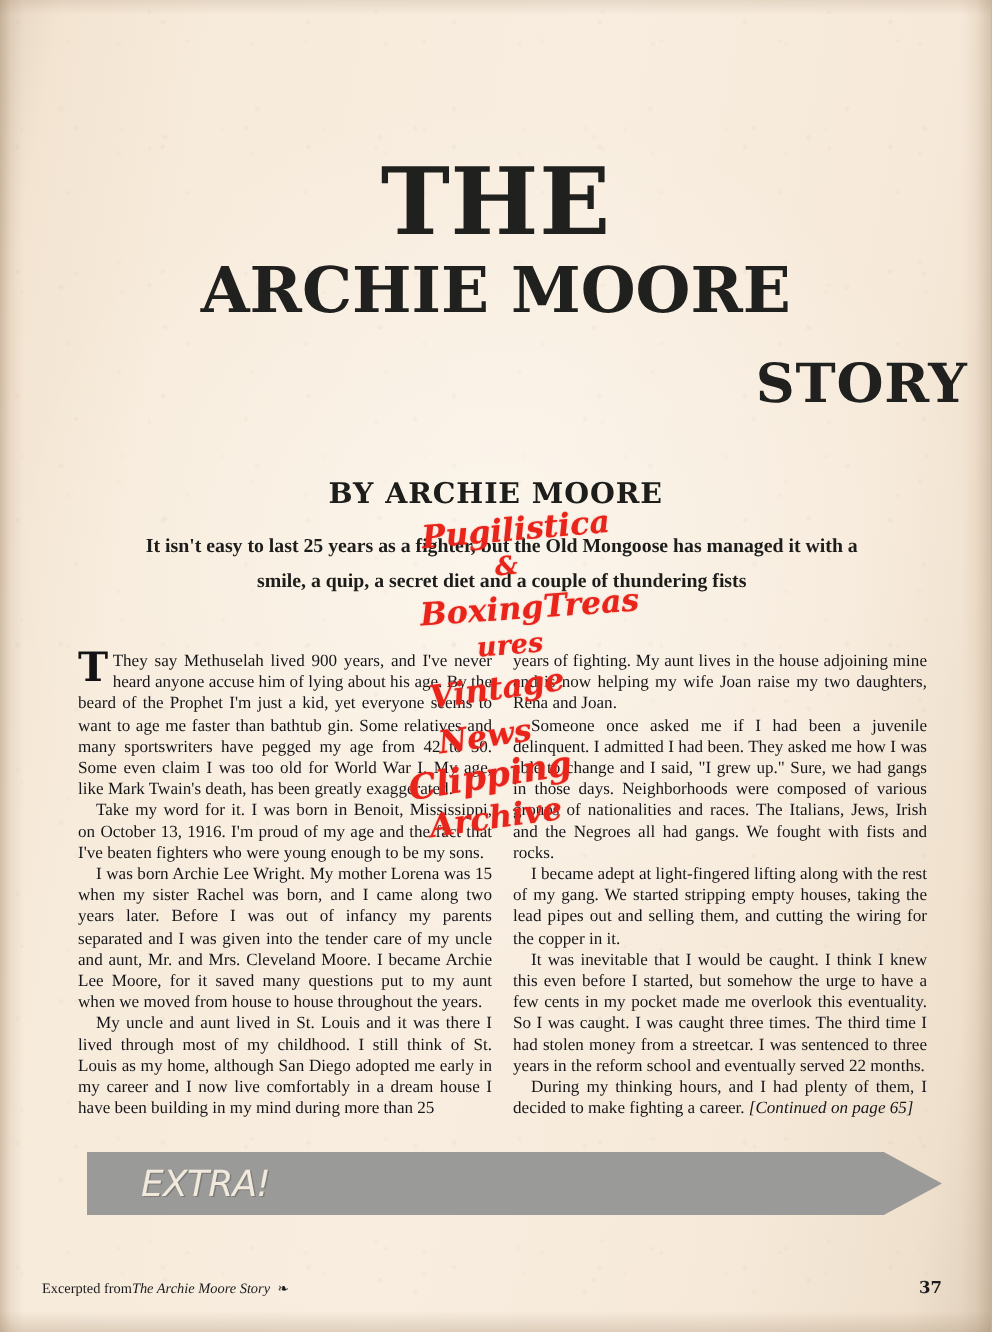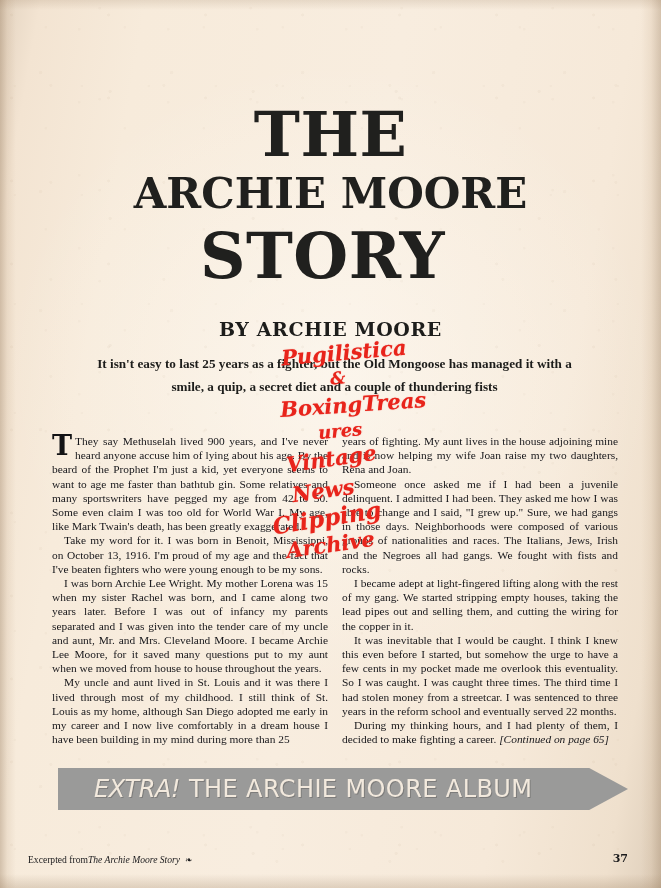--- a/index.html
+++ b/index.html
@@ -87,22 +87,23 @@
   .hl-2 {
     position: absolute;
     top: 166px; left: 0; right: 0;
     font-size: 42px;
     line-height: 56px;
     letter-spacing: 0px;
   }
   .hl-3 {
     position: absolute;
     top: 228px; left: 0; right: 16px;
-    font-size: 63px;
+    font-size: 36px;
     line-height: 56px;
+    text-align: right;
   }
 
   .byline {
     position: absolute;
     top: 318px; left: 0; right: 0;
     text-align: center;
     font-family: "DejaVu Serif", serif;
     font-weight: bold;
     font-size: 19px;
     letter-spacing: 0.6px;
@@ -274,21 +275,20 @@
         <p><span>I became adept at light-fingered lifting along with the rest of my gang. We started stripping empty houses, taking the lead pipes out and selling them, and cutting the wiring for the copper in it.</span></p>
         <p><span>It was inevitable that I would be caught. I think I knew this even before I started, but somehow the urge to have a few cents in my pocket made me overlook this eventuality. So I was caught. I was caught three times. The third time I had stolen money from a streetcar. I was sentenced to three years in the reform school and eventually served 22 months.</span></p>
         <p><span>During my thinking hours, and I had plenty of them, I decided to make fighting a career. </span><span class="cont">[Continued on page 65]</span></p>
       </div>
 
     </div>
 
     <div class="banner">
       <div class="banner-inner">
         <span class="banner-extra">EXTRA!</span>
-        <span class="banner-rest">THE ARCHIE MOORE ALBUM</span>
       </div>
     </div>
 
     <div class="footer">
       <span class="ftxt">Excerpted from </span>
         <span class="ftxt fital">The Archie Moore Story</span>
         <span class="dingbat">❧</span>
       <span class="pageno">37</span>
     </div>
 

